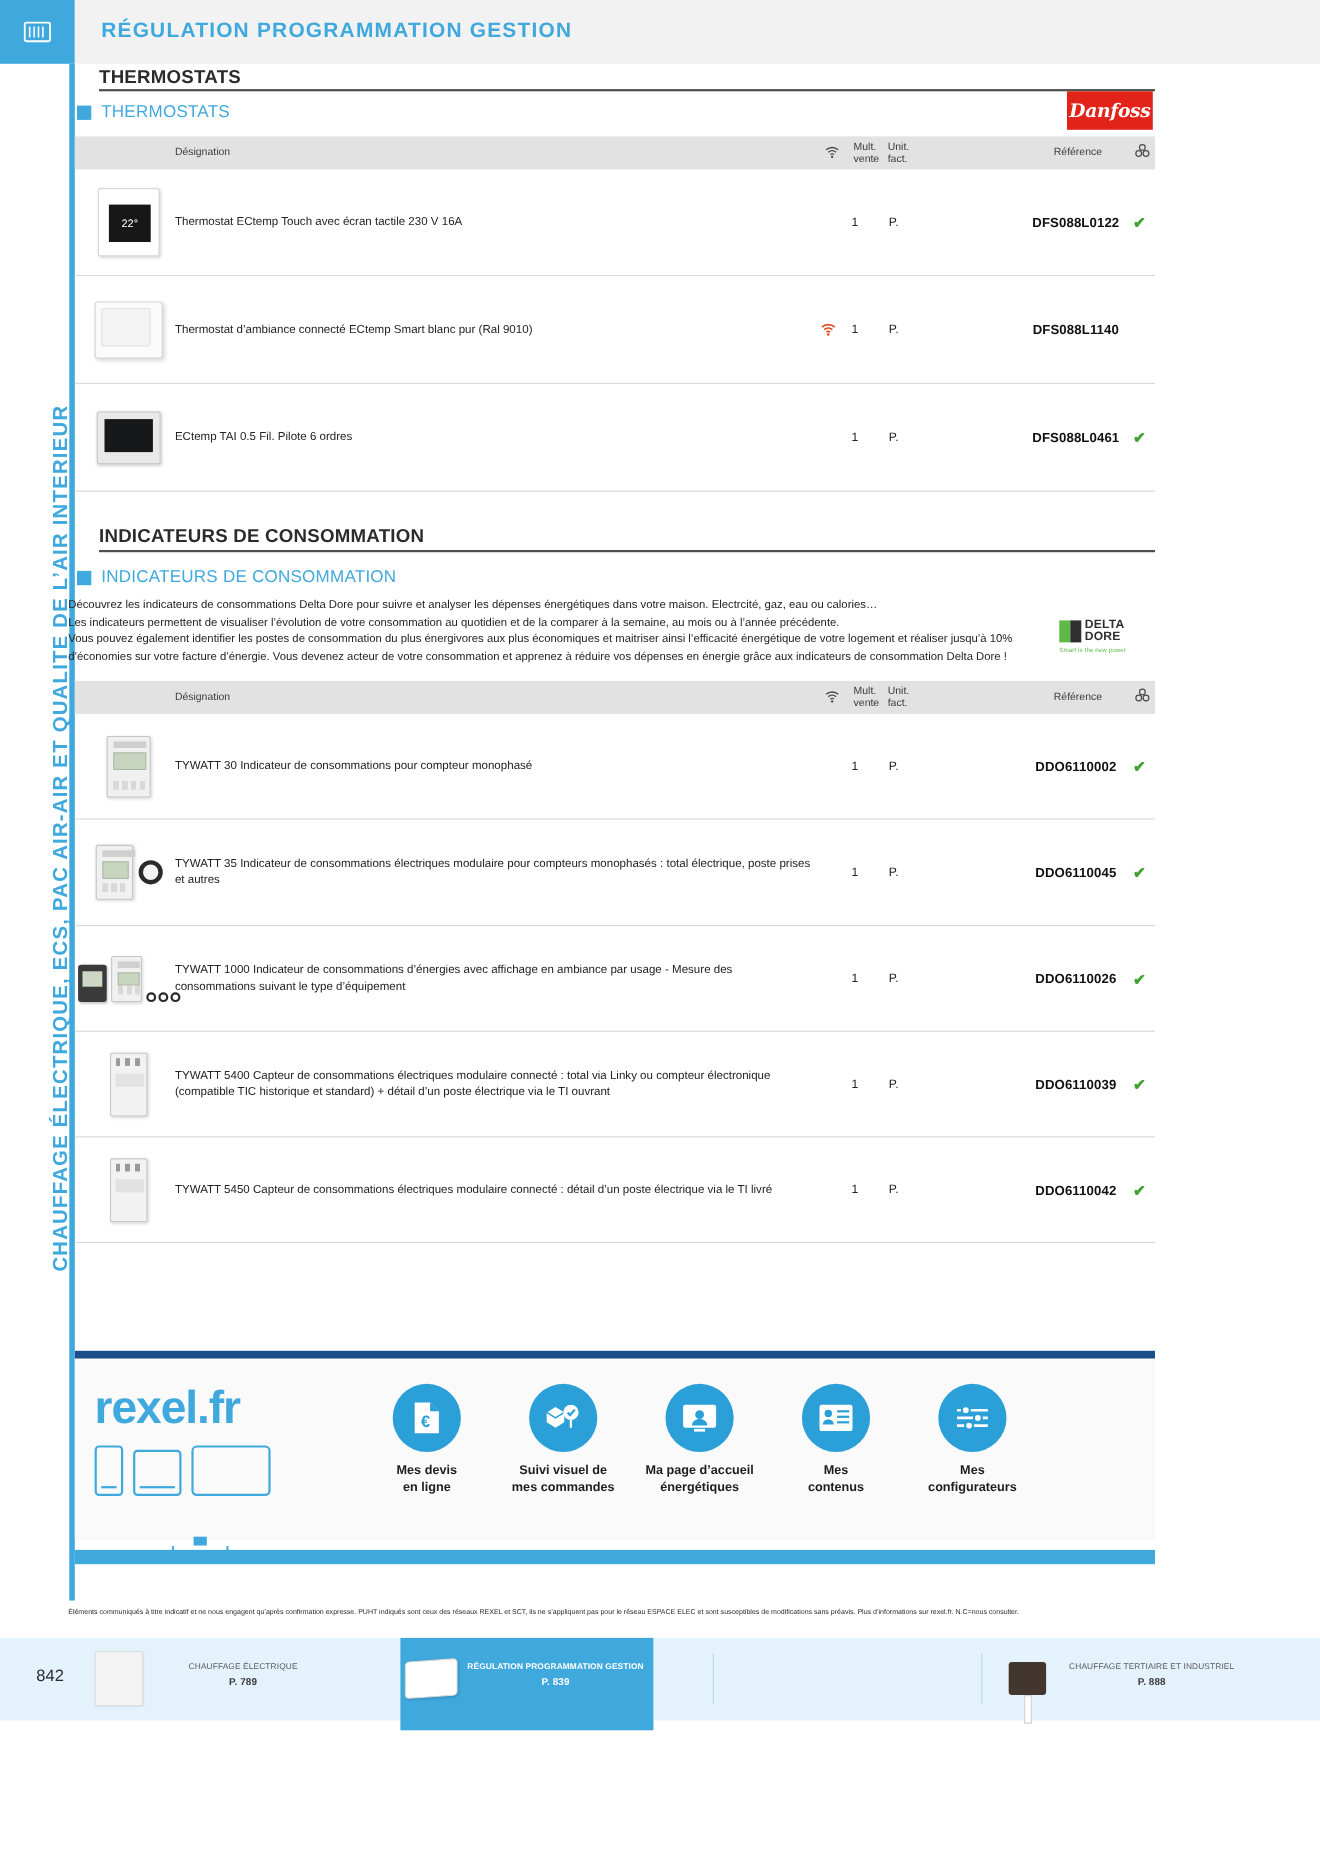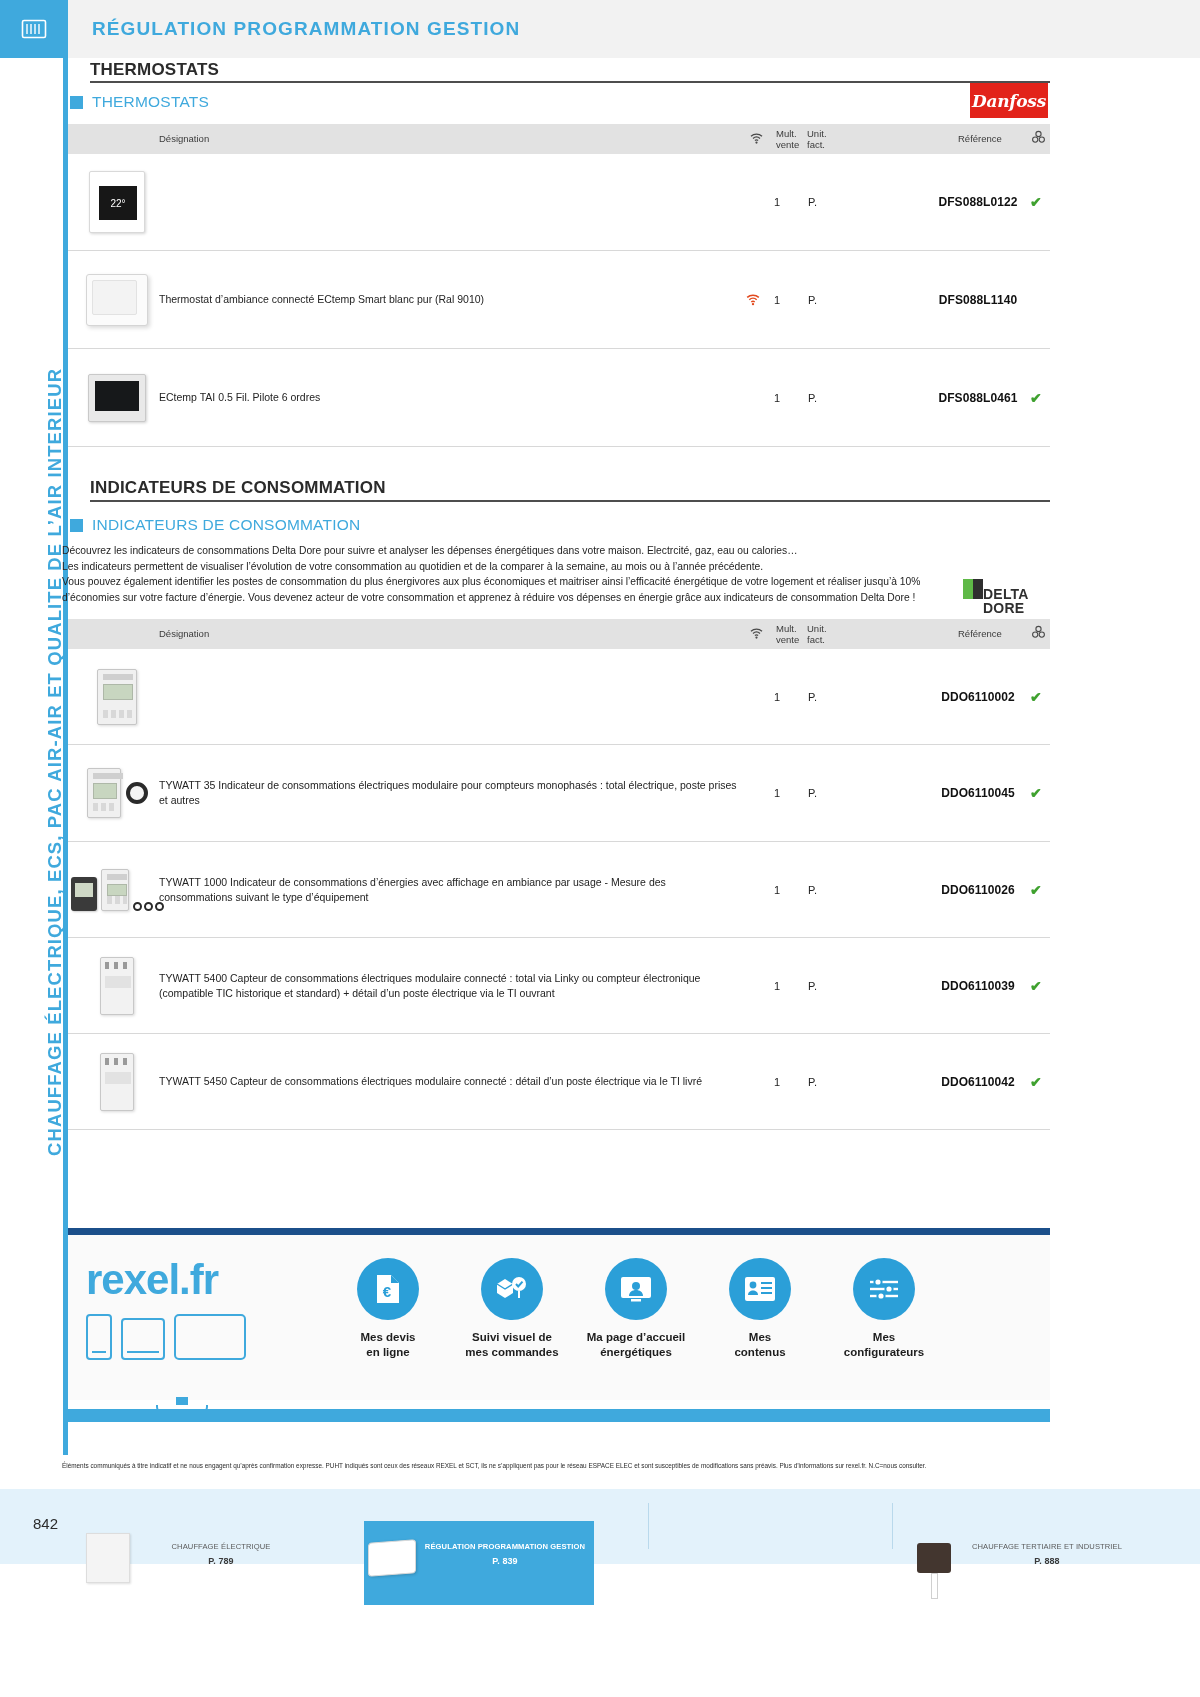--- a/index.html
+++ b/index.html
@@ -138,21 +138,21 @@
     font-size: 17px; font-weight: bold; letter-spacing: -.3px;
   }
   .deltadore {
     position: absolute; left: 963px; top: 563px; width: 88px; height: 44px;
   }
   .dd-row { display: flex; align-items: center; gap: 5px; }
   .dd-mark { width: 20px; height: 20px; position: relative; }
   .dd-mark i { position: absolute; display: block; }
   .dd-mark .g { left: 0; top: 0; width: 10px; height: 20px; background: #5fb947; }
   .dd-mark .k { left: 10px; top: 0; width: 10px; height: 20px; background: #2f2f2f; }
-  .dd-name { font-size: 14px; font-weight: bold; color: #2f2f2f; line-height: 1.0; letter-spacing: .2px; margin-top: 24px; }
+  .dd-name { font-size: 11px; font-weight: bold; color: #2f2f2f; line-height: 1.0; letter-spacing: .2px; }
   .dd-tag { margin-top: 4px; font-size: 5.6px; color: #5fb947; letter-spacing: .1px; }
 
   .intro {
     position: absolute; left: 62px; top: 543px; width: 890px;
     font-size: 10.3px; color: #232323; line-height: 1.52;
   }
 
   
   .promo {
     position: absolute; left: 68px; top: 1228px; width: 982px; height: 172px;
@@ -189,21 +189,21 @@
   .legal {
     position: absolute; left: 62px; top: 1462px; width: 990px;
     font-size: 6.4px; color: #2b2b2b; line-height: 1.35;
   }
 
   
   .botnav { position: absolute; left: 0; top: 1489px; width: 1200px; height: 75px; background: #e3f2fb; }
   .botnav .pageno {
     position: absolute; left: 33px; top: 26px; font-size: 15px; color: #2b2b2b;
   }
-  .bn-item { position: absolute; top: 0; height: 84px; margin-top: 32px; }
+  .bn-item { position: absolute; top: 0; height: 84px; }
   .bn-item .thumbbox {
     position: absolute; left: 0; top: 8px; width: 56px; height: 58px;
     display: flex; align-items: center; justify-content: center;
   }
   .bn-item .cap {
     position: absolute; left: 56px; top: 20px; width: 170px; text-align: center;
     font-size: 7.6px; color: #5a5a5a; line-height: 1.7; letter-spacing: .1px;
   }
   .bn-item .cap b { display: block; font-weight: normal; }
   .bn-item .cap .pg { font-weight: bold; font-size: 9px; color: #3a3a3a; }
@@ -286,20 +286,21 @@
         </svg>
       </span>
     </div>
 
     <div class="row" style="height:97px;">
       <div class="row-img">
         <div class="thumb th1">
             <div class="scr">22°</div>
           </div>
       </div>
+      <div class="row-desig">Thermostat ECtemp Touch avec écran tactile 230 V 16A</div>
       <div class="row-mult">1</div>
       <div class="row-unit">P.</div>
       <div class="row-ref">DFS088L0122</div>
       <div class="row-stock">✔</div>
     </div>
 
     <div class="row" style="height:98px;">
       <div class="row-img">
         <div class="thumb th2"></div>
       </div>
@@ -386,20 +387,21 @@
     </div>
 
     <div class="row" style="height:96px;">
       <div class="row-img">
         <div class="thumb th-din">
             <span class="top"></span>
             <span class="lcd"></span>
             <span class="btns"></span>
           </div>
       </div>
+      <div class="row-desig">TYWATT 30 Indicateur de consommations pour compteur monophasé</div>
       <div class="row-mult">1</div>
       <div class="row-unit">P.</div>
       <div class="row-ref">DDO6110002</div>
       <div class="row-stock">✔</div>
     </div>
 
     <div class="row" style="height:97px;">
       <div class="row-img">
         <div style="display:flex; align-items:center; gap:5px;">
           <div class="thumb th-din" style="width:34px;height:50px;">

